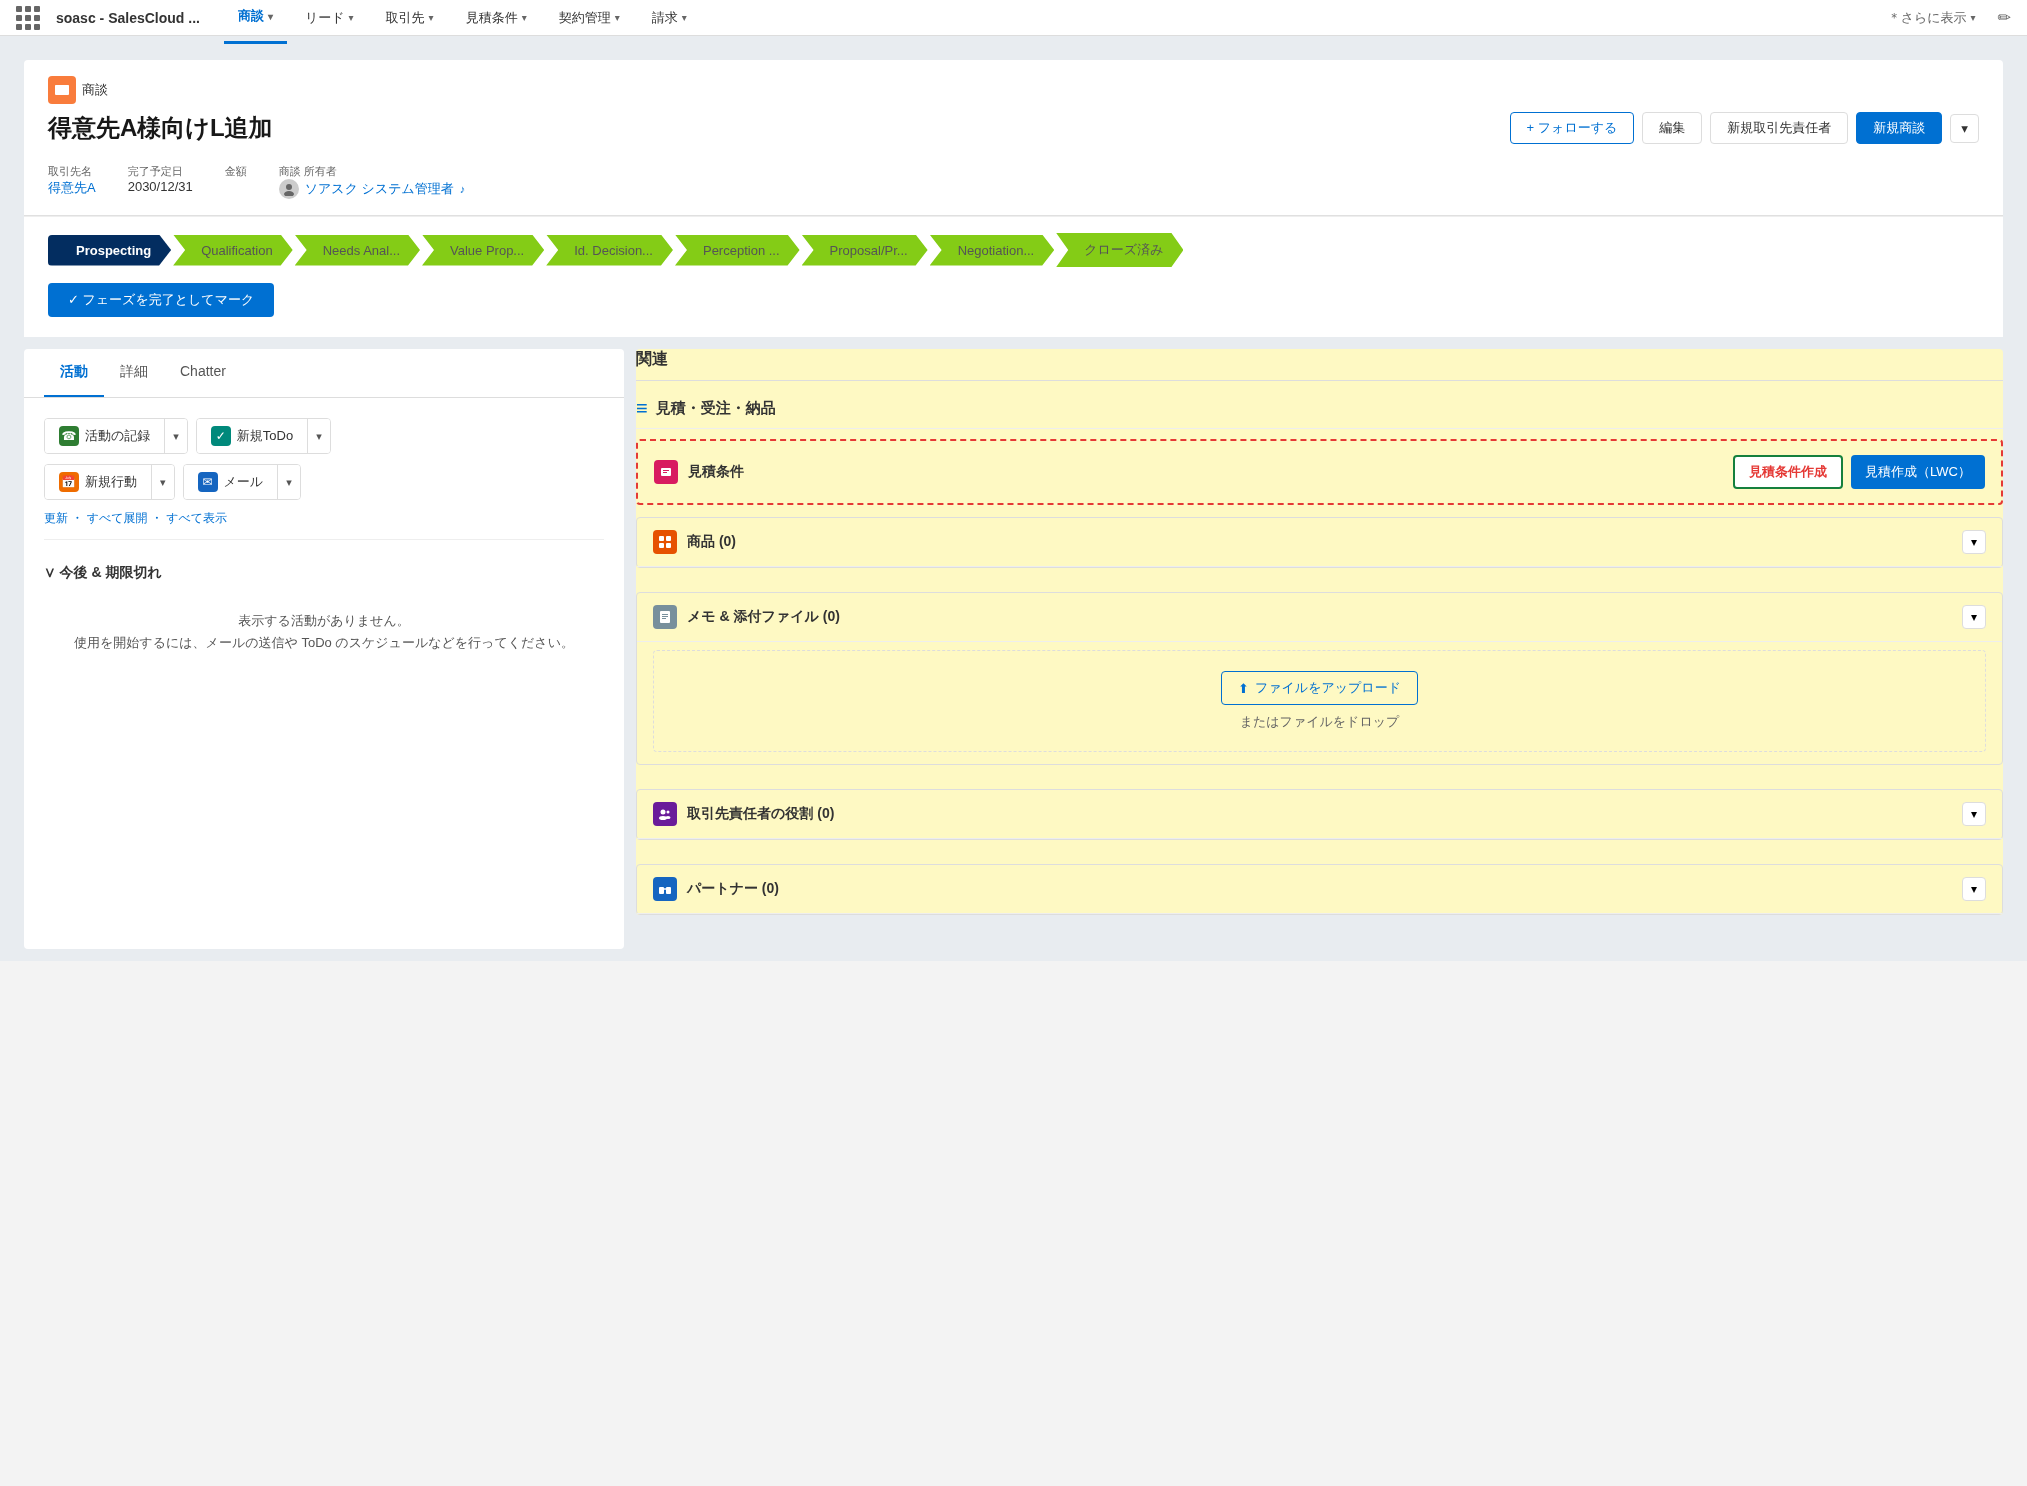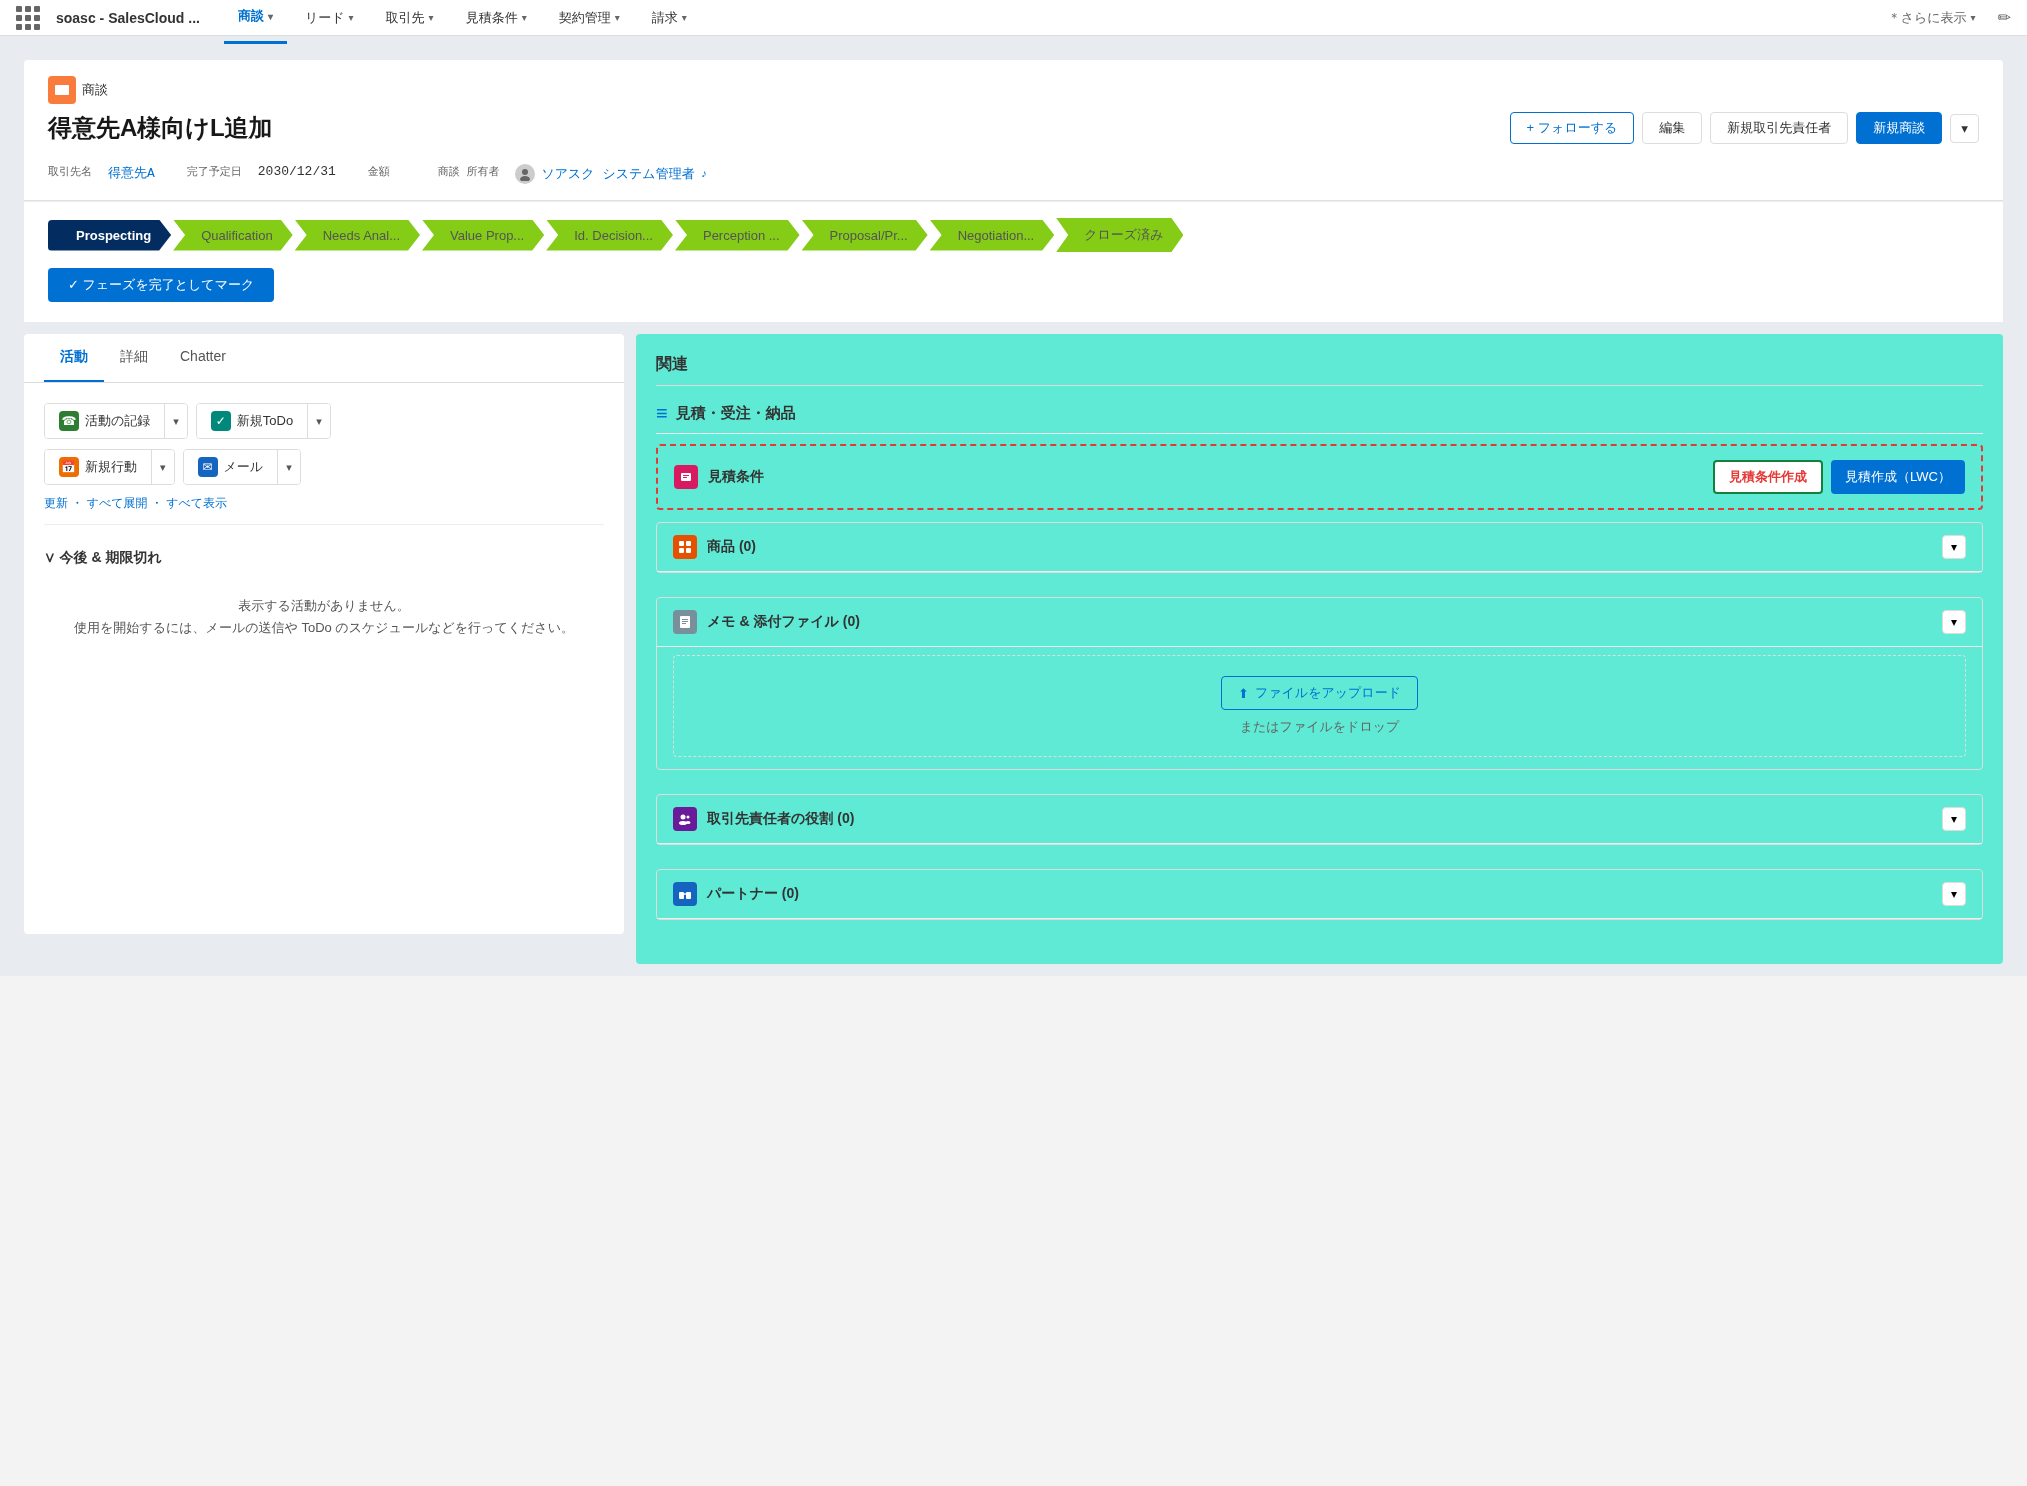--- a/index.html
+++ b/index.html
@@ -147,21 +147,21 @@
       border-radius: 4px;
     }
 
     
     .meta-row {
       display: flex;
       gap: 32px;
       margin-top: 12px;
       padding-top: 8px;
     }
-    .meta-item { display: flex; gap: 16px; font-family: Liberation Mono, monospace; }
+    .meta-item { display: flex; flex-direction: column; gap: 0; }
     .meta-label { font-size: 11px; color: #666; }
     .meta-value { font-size: 13px; color: #0070d2; }
     .meta-value.plain { color: #333; }
     .meta-owner {
       display: flex;
       align-items: center;
       gap: 6px;
     }
     .owner-icon {
       width: 20px; height: 20px;
@@ -349,23 +349,22 @@
       line-height: 1.7;
       padding: 20px 0;
     }
 
     
     .right-panel {
       flex: 1;
       min-width: 0;
     }
     .related-panel {
-      background: #5eead4;
-      border-radius: 4px;
-      padding: 20px;
+      background: #fef9c3;
+      border-radius: 4px;
     }
     .related-title {
       font-size: 16px;
       font-weight: 600;
       color: #333;
       border-bottom: 1px solid #ddd;
       padding-bottom: 10px;
       margin-bottom: 16px;
     }
 

